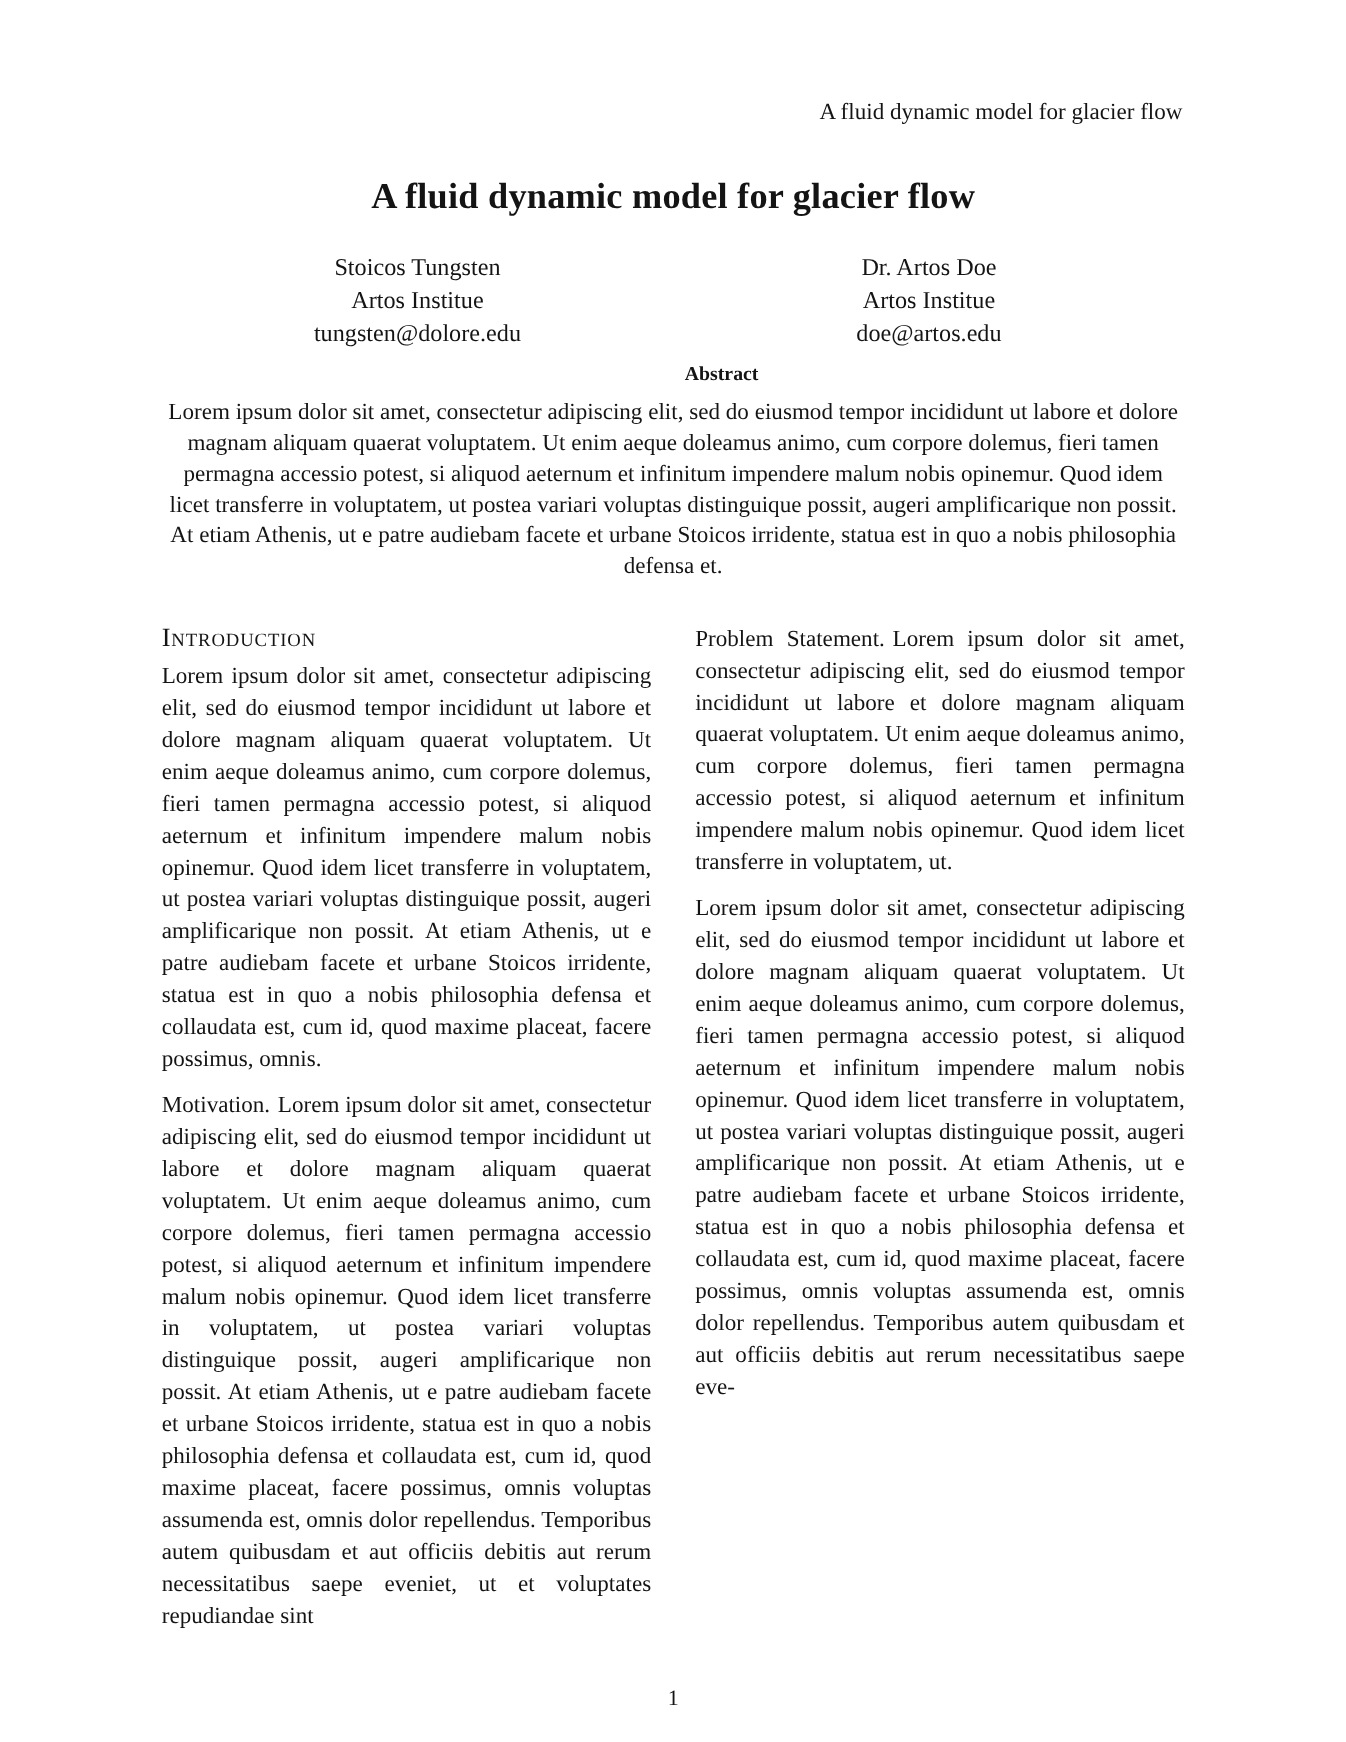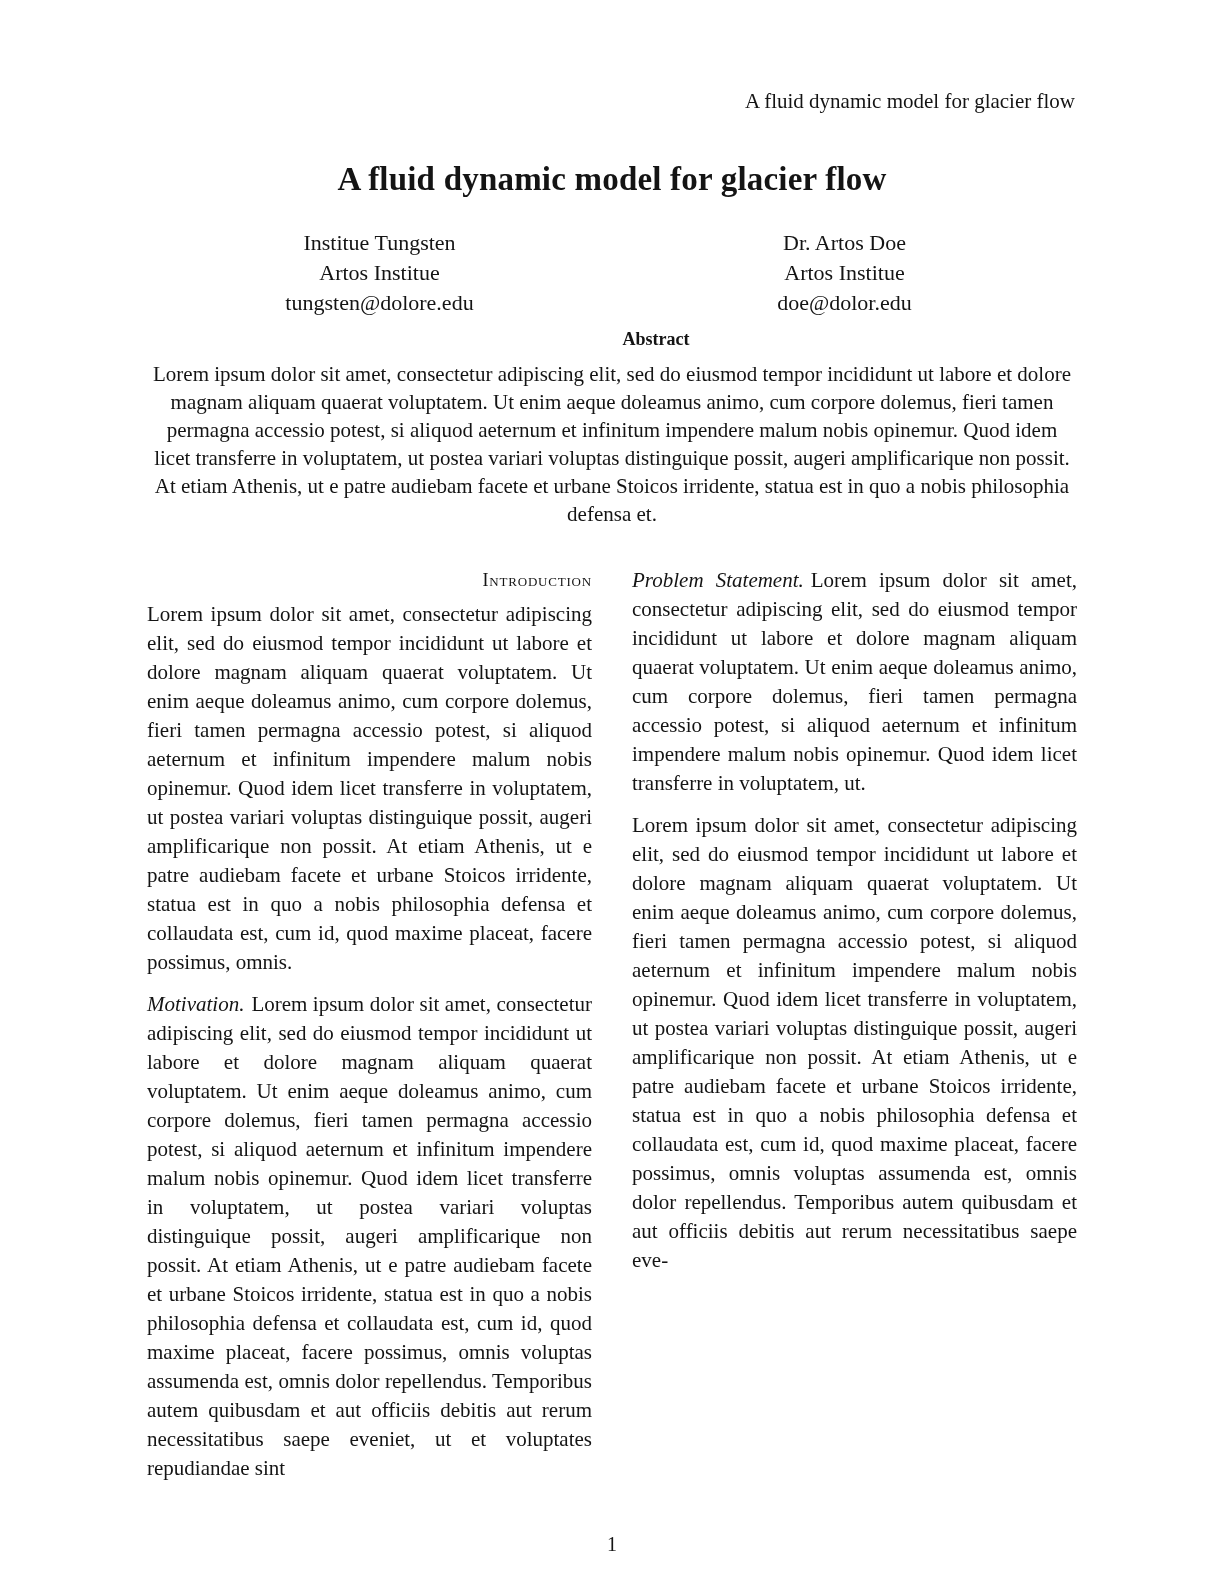--- a/index.html
+++ b/index.html
@@ -76,39 +76,38 @@
     width: 930px;
     display: flex;
     gap: 40px;
   }
   .col {
     width: 445px;
     flex: 0 0 445px;
   }
   .section-heading {
     margin: 0 0 5px 0;
-    text-align: right;
-    font-size: 18px;
+    text-align: left;
+    font-size: 24px;
     font-weight: 400;
     font-variant: small-caps;
     letter-spacing: 0.8px;
     line-height: 29px;
   }
   .section-heading.spaced {
     margin-top: 15px;
   }
   .body-par {
     margin: 0 0 13px 0;
     font-size: 21px;
     line-height: 29px;
     text-align: justify;
     text-justify: inter-word;
   }
   .runin {
-    font-style: italic;
     margin-right: 7px;
   }
   .page-number {
     position: absolute;
     top: 1503px;
     left: 0;
     width: 100%;
     text-align: center;
     font-size: 20px;
   }
@@ -117,28 +116,28 @@
 <body>
 
 <div class="page">
 
   <div class="running-header">A fluid dynamic model for glacier flow</div>
 
   <h1 class="title">A fluid dynamic model for glacier flow</h1>
 
   <div class="authors">
     <div class="author">
-      <div>Institue Tungsten</div>
+      <div>Stoicos Tungsten</div>
       <div>Artos Institue</div>
       <div>tungsten@dolore.edu</div>
     </div>
     <div class="author">
       <div>Dr. Artos Doe</div>
       <div>Artos Institue</div>
-      <div>doe@dolor.edu</div>
+      <div>doe@artos.edu</div>
     </div>
   </div>
 
   <div class="abstract-heading">Abstract</div>
 
   <p class="abstract-text">Lorem ipsum dolor sit amet, consectetur adipiscing elit, sed do eiusmod tempor incididunt ut labore et dolore magnam aliquam quaerat voluptatem. Ut enim aeque doleamus animo, cum corpore dolemus, fieri tamen permagna accessio potest, si aliquod aeternum et infinitum impendere malum nobis opinemur. Quod idem licet transferre in voluptatem, ut postea variari voluptas distinguique possit, augeri amplificarique non possit. At etiam Athenis, ut e patre audiebam facete et urbane Stoicos irridente, statua est in quo a nobis philosophia defensa et.</p>
 
   <div class="columns">
 
     <div class="col">

